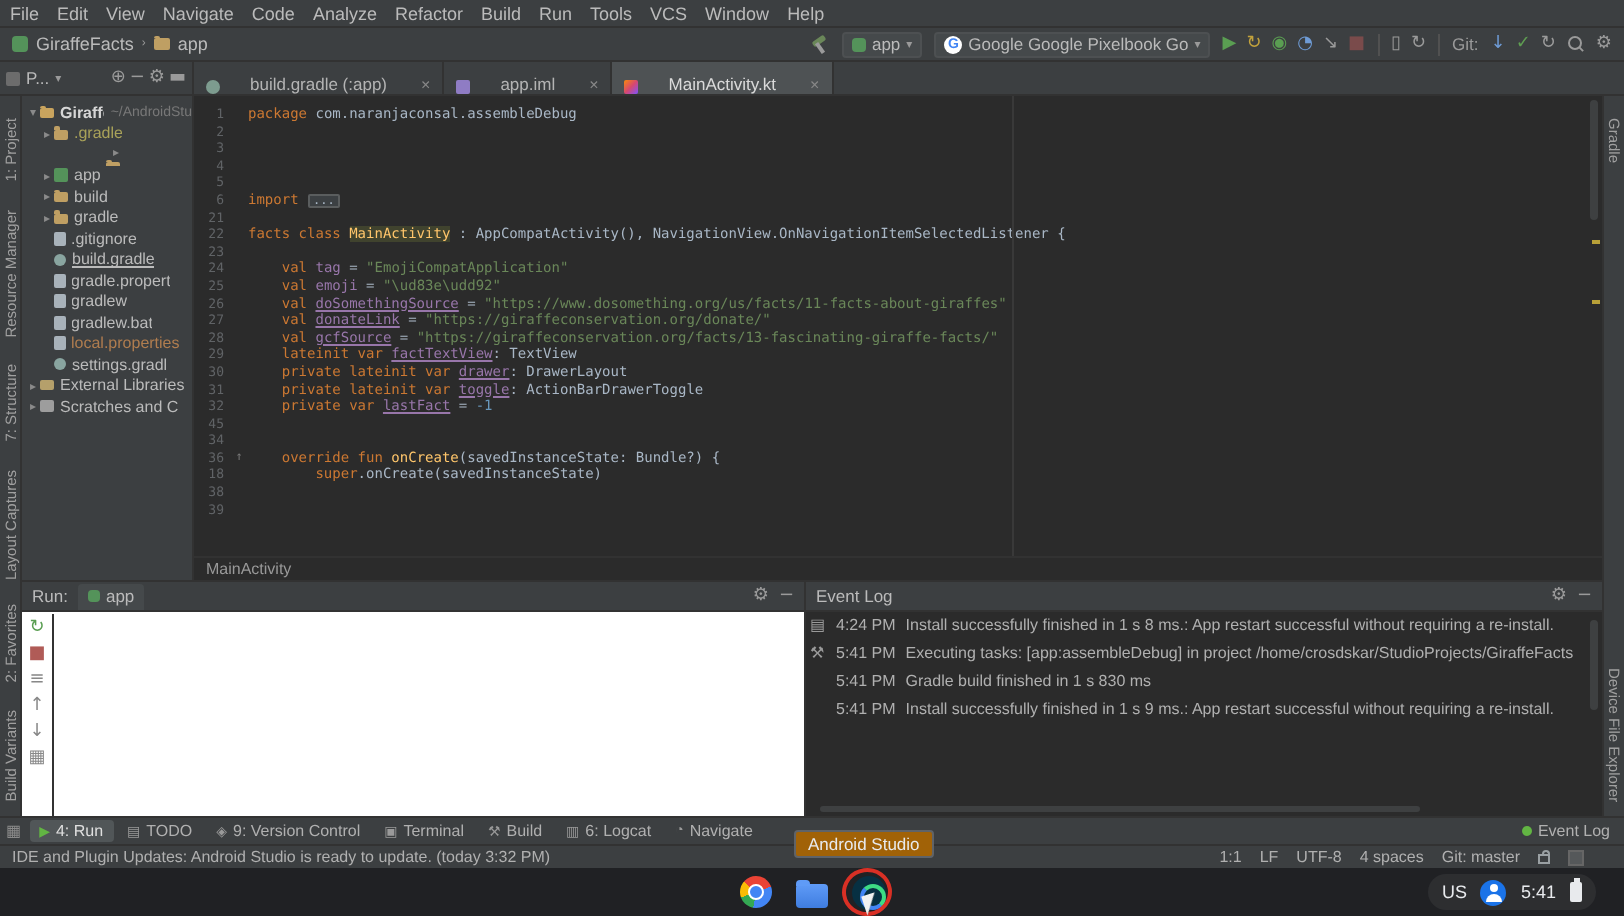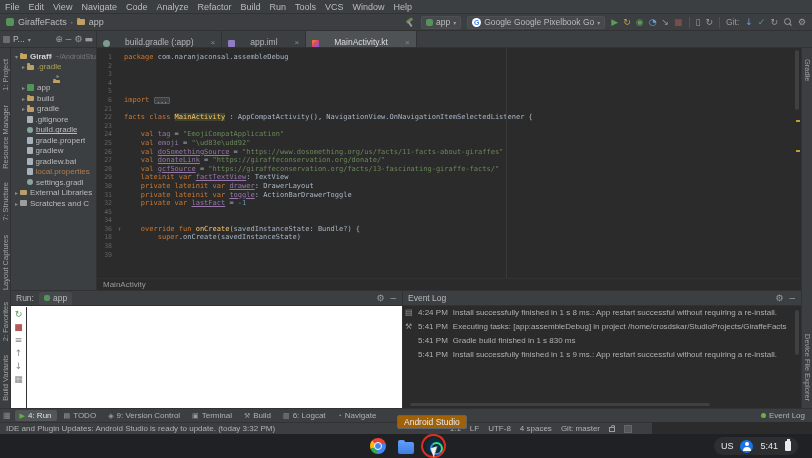--- a/index.html
+++ b/index.html
@@ -108,21 +108,21 @@
   #tooltabs{left:0;top:408px;width:812px;height:14px;background:#3c3f41;border-top:1px solid #323232;
             display:flex;align-items:center;font-size:8px;color:#b0b0b0;padding:0 3px;gap:2px}
   .ttab{display:flex;align-items:center;gap:3px;padding:1px 5px;border-radius:2px;white-space:nowrap}
   .ttab.active{background:#515658;color:#e0e0e0}
   .ttab .ic{font-size:7px;color:#9a9a9a}
   .ttab.active .ic{color:#62b543}
   #tooltabs .right{margin-left:auto;display:flex;align-items:center;gap:3px;padding-right:4px}
   .green-dot{width:5px;height:5px;border-radius:50%;background:#62b543;display:inline-block}
 
   
-  #statusbar{left:0;top:422px;width:652px;height:12px;background:#3c3f41;border-top:1px solid #323232;
+  #statusbar{left:0;top:422px;width:812px;height:12px;background:#3c3f41;border-top:1px solid #323232;
              display:flex;align-items:center;font-size:8px;color:#b0b0b0;padding:0 6px}
   #status-right{margin-left:auto;display:flex;align-items:center;gap:9px;padding-right:14px}
   .lock-ic{width:6px;height:5px;border:1px solid #9aa0a3;position:relative;margin-top:2px}
   .lock-ic::before{content:'';position:absolute;top:-3px;left:1px;width:2px;height:2px;border:1px solid #9aa0a3;border-bottom:none;border-radius:2px 2px 0 0}
   .mem-ic{width:8px;height:8px;background:#55585a;border:1px solid #666}
 
   
   #taskbar{left:0;top:434px;width:812px;height:24px;background:#202124;display:flex;align-items:center;justify-content:center;gap:12px}
   .chrome-ic{width:16px;height:16px;border-radius:50%;position:relative;
              background:conic-gradient(from -50deg,#ea4335 0 120deg,#4285f4 0 240deg,#34a853 0 300deg,#fbbc05 0 360deg)}

